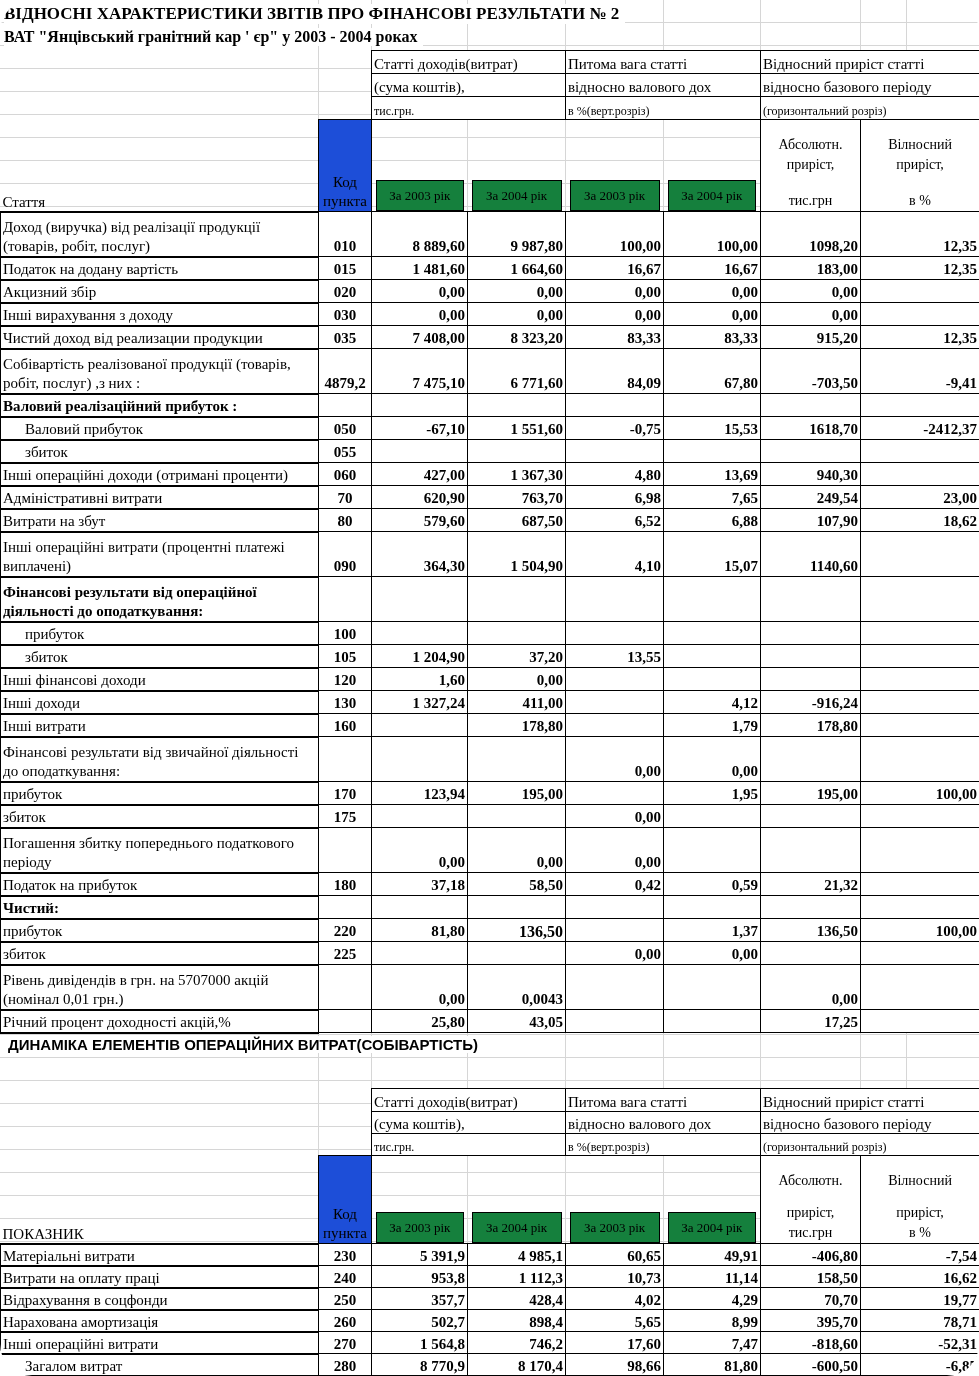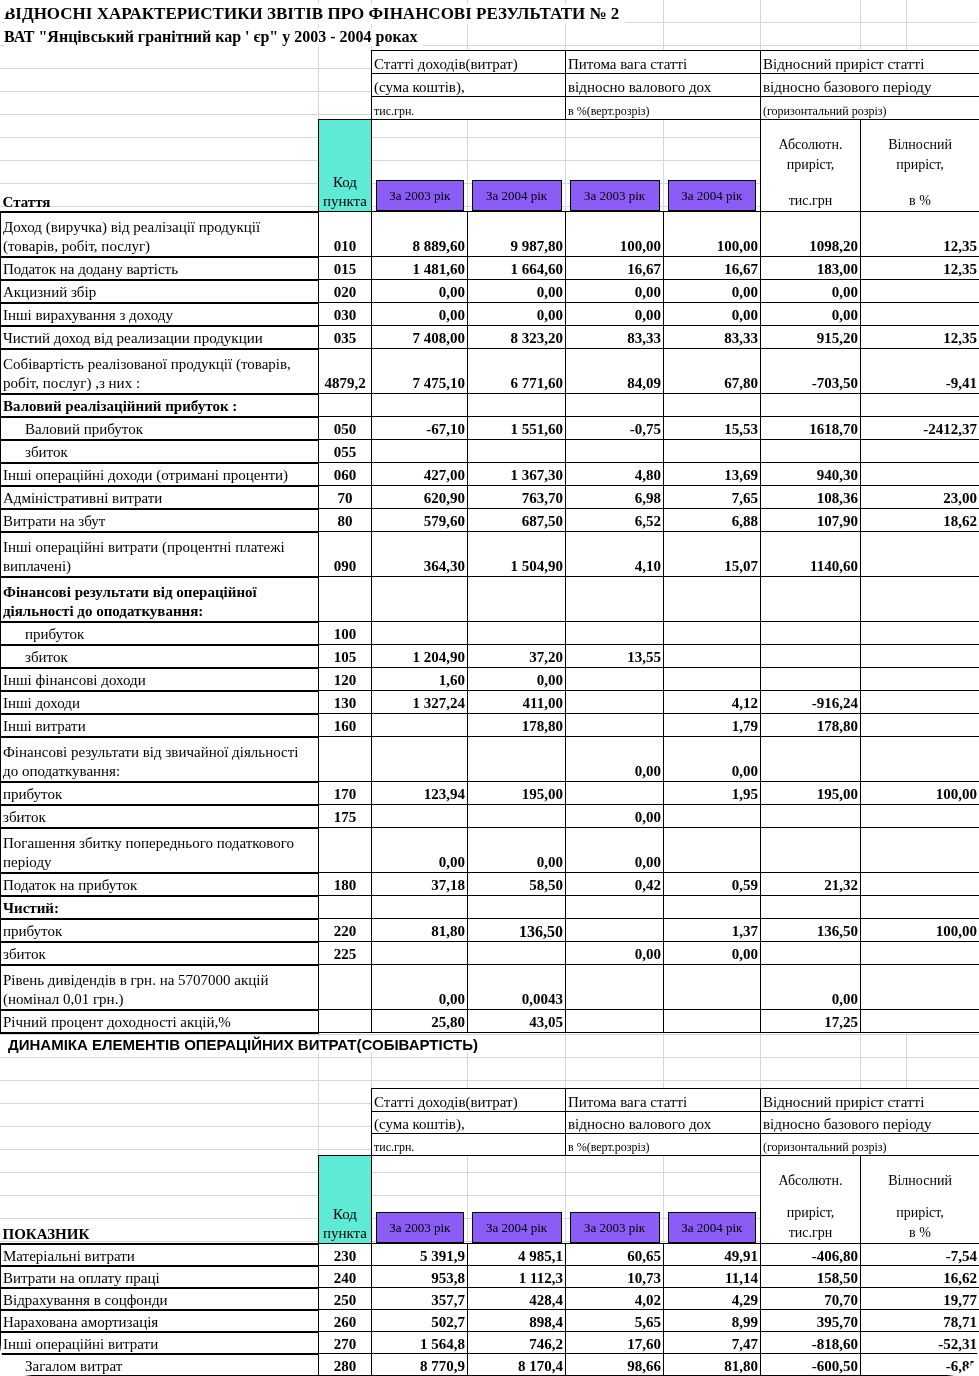--- a/index.html
+++ b/index.html
@@ -38,29 +38,29 @@
   td.blank { background:transparent; border:none; }
   td.gcell {
     background:#fff; border:1px solid #000; font-size:16px;
     padding-left:4px; white-space:nowrap; vertical-align:middle;
   }
   td.gcell.small { font-size:12px; }
 
   
   tr.tier1 { height:92px; }
   tr.tier2 { height:88px; }
-  td.tier-article { border:none; background:transparent; vertical-align:bottom; padding-left:72px; padding-bottom:4px; font-size:15px;font-weight:bold; }
+  td.tier-article { border:none; background:transparent; vertical-align:bottom; padding-left:72px; padding-bottom:4px; font-size:15px; }
   td.tier-box {
-    background:#5eead4; border:1px solid #000; vertical-align:top; text-align:center;
+    background:#1d4ed8; border:1px solid #000; vertical-align:top; text-align:center;
     font-size:14px; white-space:pre-line; padding-top:10px; line-height:19px;
   }
   .tier2 td.tier-box { padding-top:4px; }
   td.tier-year { border:none; background:transparent; padding:0; vertical-align:top; }
   .year-box {
-    background:#8b5cf6; border:1px solid #000; margin:16px 2px 0 2px;
+    background:#15803d; border:1px solid #000; margin:16px 2px 0 2px;
     height:31px; line-height:29px; text-align:center; font-size:13px;
   }
   .tier2 .year-box { margin-top:42px; }
   td.tier-gh { background:#fff; border:1px solid #000; padding:8px 2px 6px 2px; vertical-align:top; }
   .tier-gh .inner {
     display:flex; flex-direction:column; justify-content:space-between;
     text-align:center; font-size:14px; white-space:pre-line; line-height:20px;
   }
   .tier1 .tier-gh .inner { height:76px; }
   .tier2 .tier-gh .inner { height:72px; }
@@ -258,21 +258,21 @@
       <td class="c-num c-abs">940,30</td>
       <td class="c-num c-rel"></td>
     </tr>
         <tr class="dr">
       <td class="c-label">Адміністративні витрати</td>
       <td class="c-code">70</td>
       <td class="c-num c-v03">620,90</td>
       <td class="c-num c-v04">763,70</td>
       <td class="c-num c-p03">6,98</td>
       <td class="c-num c-p04">7,65</td>
-      <td class="c-num c-abs">108,36</td>
+      <td class="c-num c-abs">249,54</td>
       <td class="c-num c-rel">23,00</td>
     </tr>
         <tr class="dr">
       <td class="c-label">Витрати на збут</td>
       <td class="c-code">80</td>
       <td class="c-num c-v03">579,60</td>
       <td class="c-num c-v04">687,50</td>
       <td class="c-num c-p03">6,52</td>
       <td class="c-num c-p04">6,88</td>
       <td class="c-num c-abs">107,90</td>

